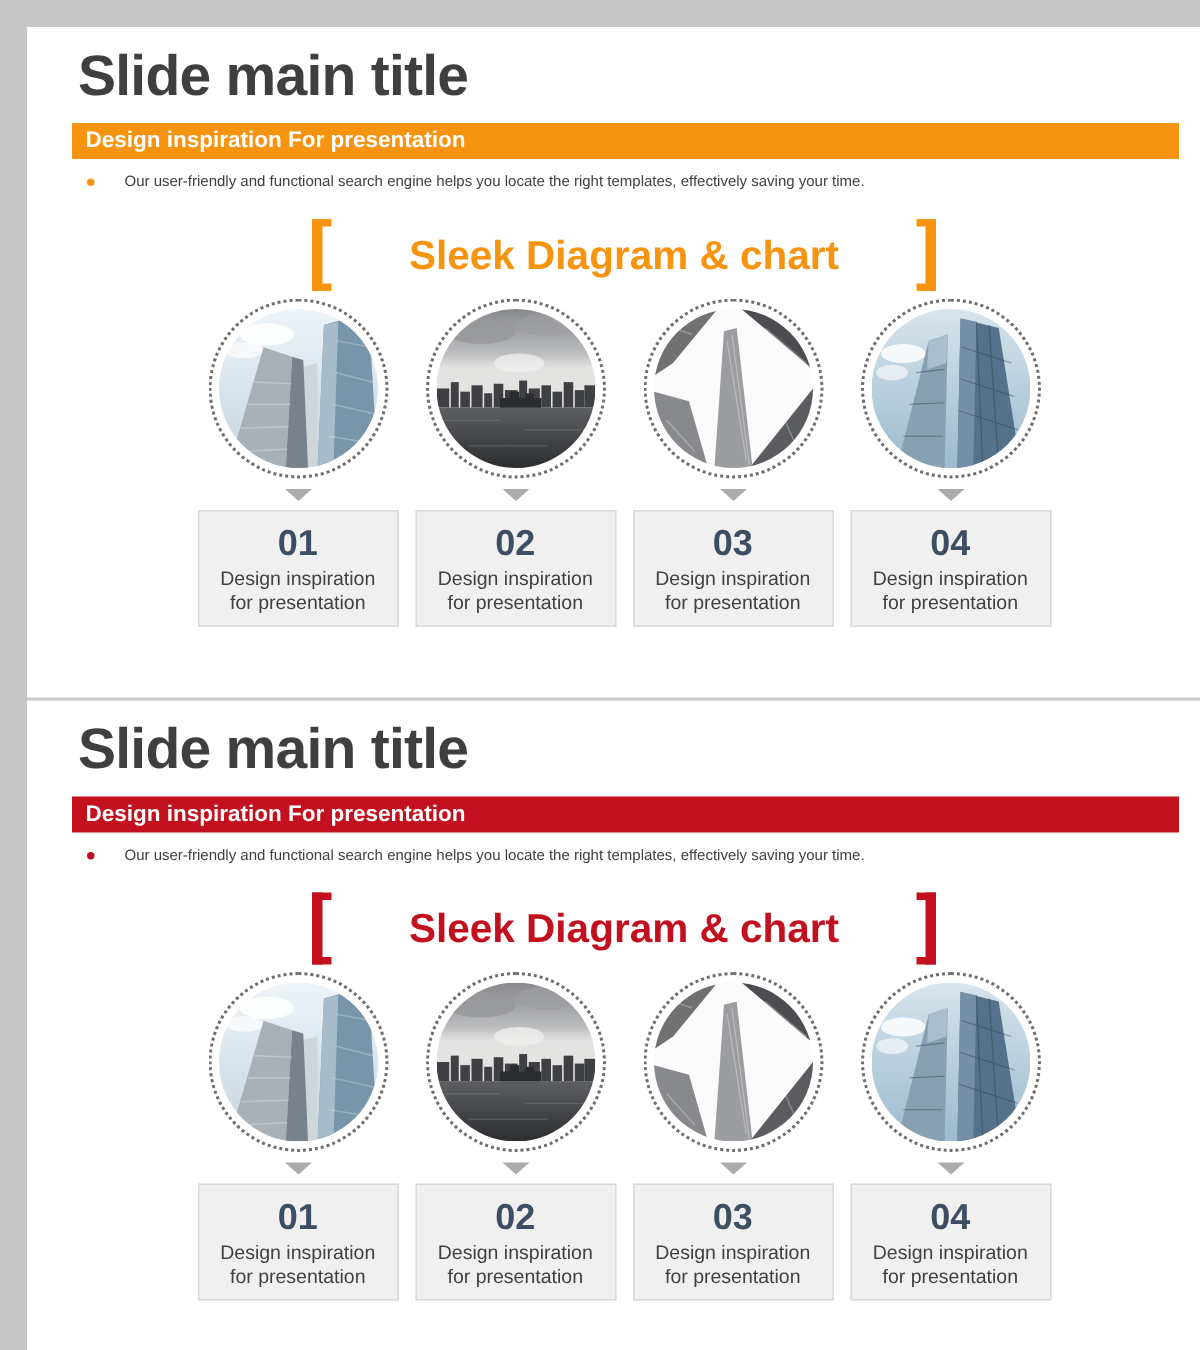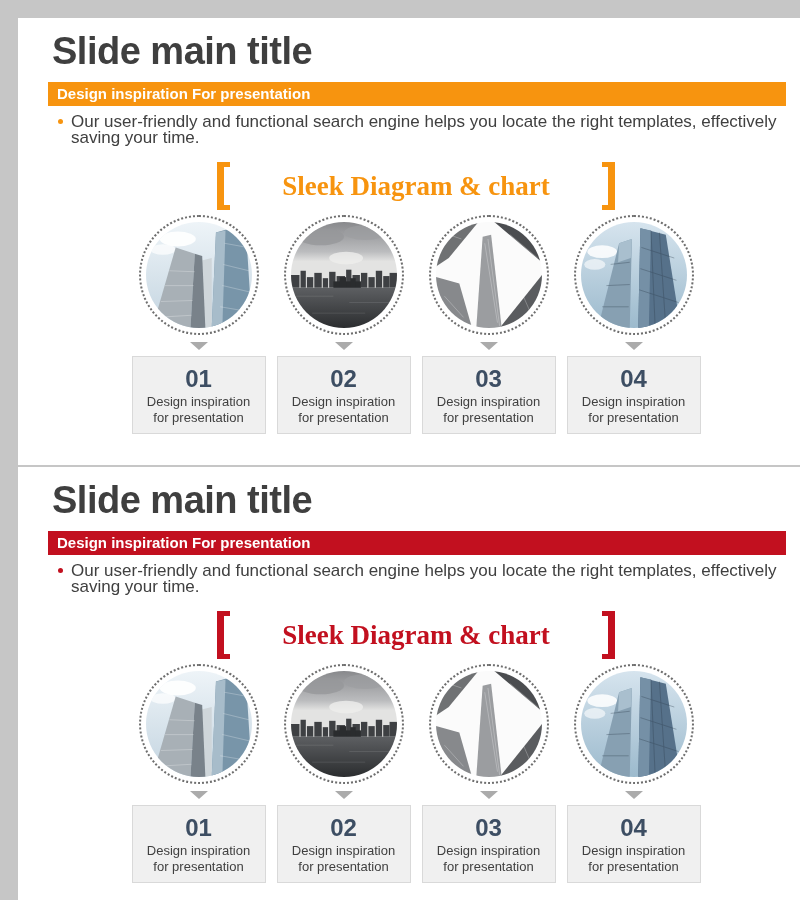--- a/index.html
+++ b/index.html
@@ -17,35 +17,35 @@
     margin:12px 0 0 34px;
     font-size:38px; line-height:42px; font-weight:bold;
     color:var(--title,#3f3f3f); letter-spacing:-0.5px;
   }
   .banner {
     margin:10px 28px 0 30px; height:24px; line-height:24px;
     background:var(--accent); color:#ffffff;
     font-size:15px; font-weight:bold; padding-left:9px;
   }
   .bullet-row {
-    margin:8px 30px 0 40px; display:flex; align-items:flex-start; gap:8px;
-    color:var(--text,#404040); font-size:17px; line-height:16px;
+    margin:8px 30px 0 40px; display:flex; align-items:flex-start; gap:20px;
+    color:var(--text,#404040); font-size:10px; line-height:16px;text-align:right;
   }
   .bullet-dot {
     width:5px; height:5px; border-radius:50%; flex:none;
     background:var(--accent); margin-top:5px;
   }
   .heading-row {
     margin-top:16px; height:48px;
     display:flex; align-items:center; justify-content:center; gap:52px;
   }
   .bracket { width:13px; height:48px; }
   .bracket.left  { border-left:7px solid var(--accent);  border-top:5px solid var(--accent); border-bottom:5px solid var(--accent); }
   .bracket.right { border-right:7px solid var(--accent); border-top:5px solid var(--accent); border-bottom:5px solid var(--accent); }
-  .diagram-heading { margin:0; font-size:27px; font-weight:bold; color:var(--accent);font-family:Liberation Serif, serif; }
+  .diagram-heading { margin:0; font-size:27px; font-weight:bold; color:var(--accent); }
 
   .columns { margin-top:5px; display:flex; justify-content:center; gap:11px; }
   .column { width:134px; display:flex; flex-direction:column; align-items:center; }
   .photo-ring {
     width:120px; height:120px; border:2px dotted var(--dotted_ring,#6e6e6e);
     border-radius:50%; display:flex; align-items:center; justify-content:center;
     background:#ffffff;
   }
   .photo { width:106px; height:106px; border-radius:50%; overflow:hidden; }
   .photo svg { display:block; width:106px; height:106px; }

